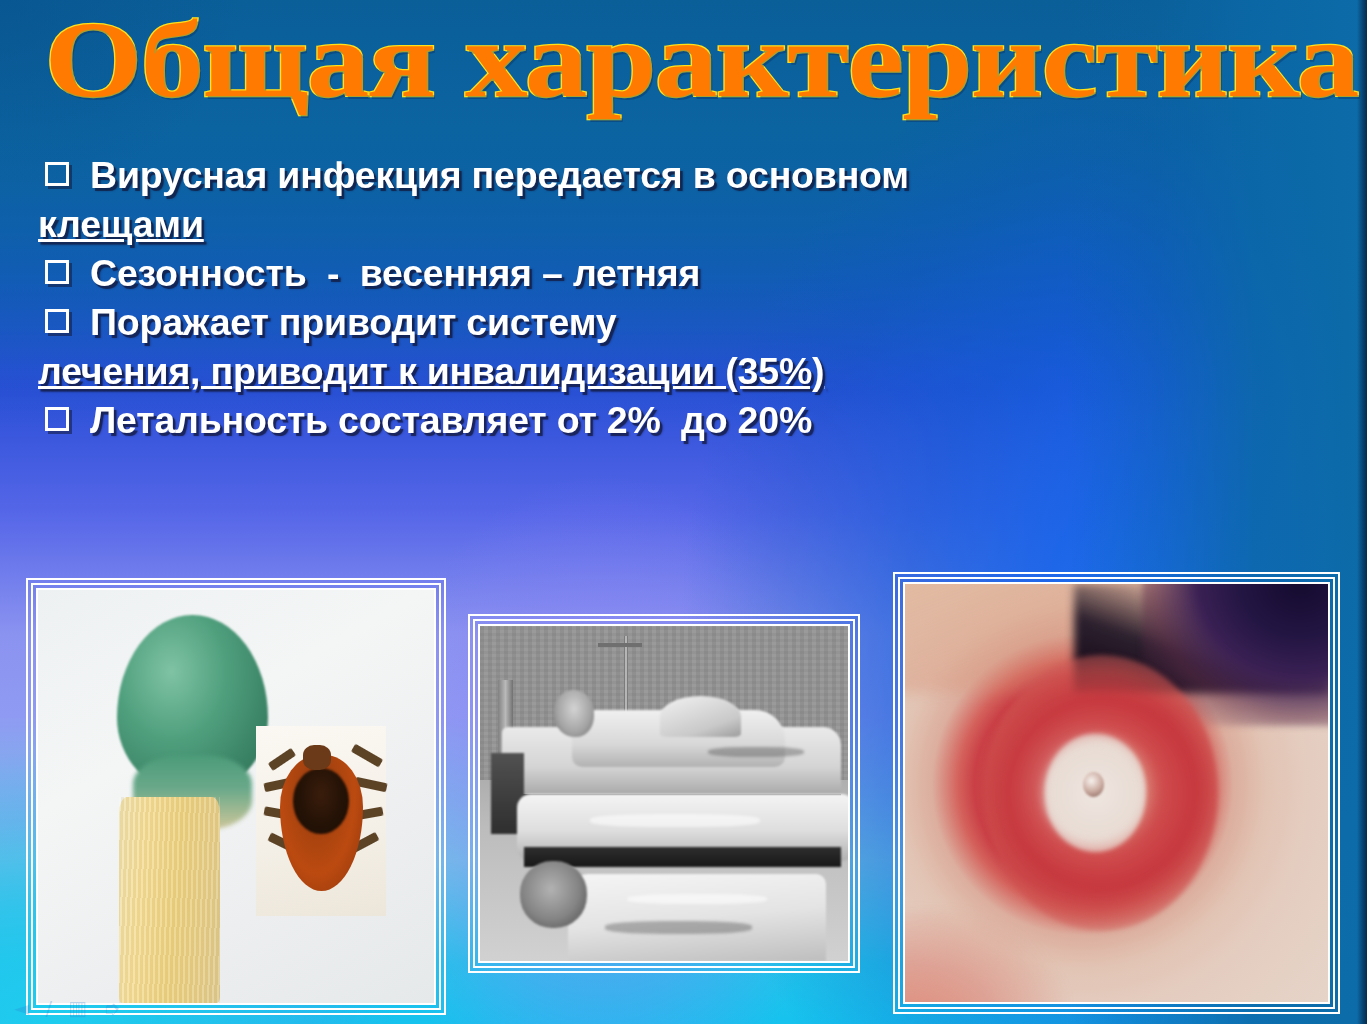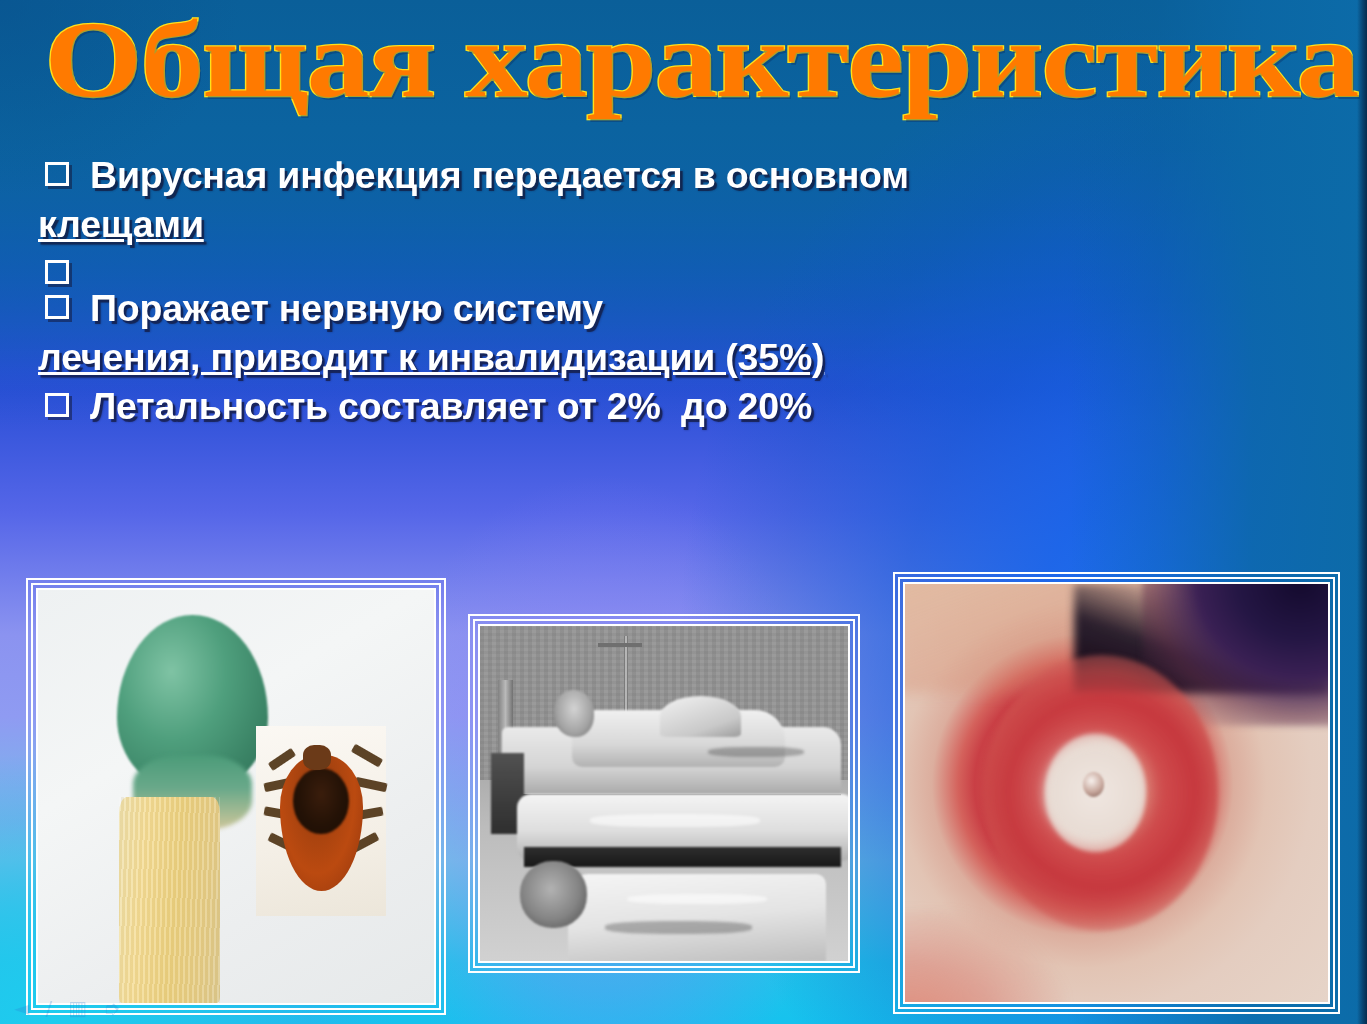--- a/index.html
+++ b/index.html
@@ -302,25 +302,26 @@
   <div class="body">
 
     <div class="bullet-row">
       <div class="bullet"></div>
       <div class="line btext">Вирусная инфекция передается в основном</div>
     </div>
     <div class="line cont">клещами</div>
 
     <div class="bullet-row">
       <div class="bullet"></div>
+      <div class="line btext">Сезонность  -  весенняя – летняя</div>
     </div>
 
     <div class="bullet-row">
       <div class="bullet"></div>
-      <div class="line btext">Поражает нервную систему</div>
+      <div class="line btext">Поражает приводит систему</div>
     </div>
 
     <div class="line cont">лечения, приводит к инвалидизации (35%)</div>
 
     <div class="bullet-row">
       <div class="bullet"></div>
       <div class="line btext">Летальность составляет от 2%  до 20%</div>
     </div>
 
   </div>

